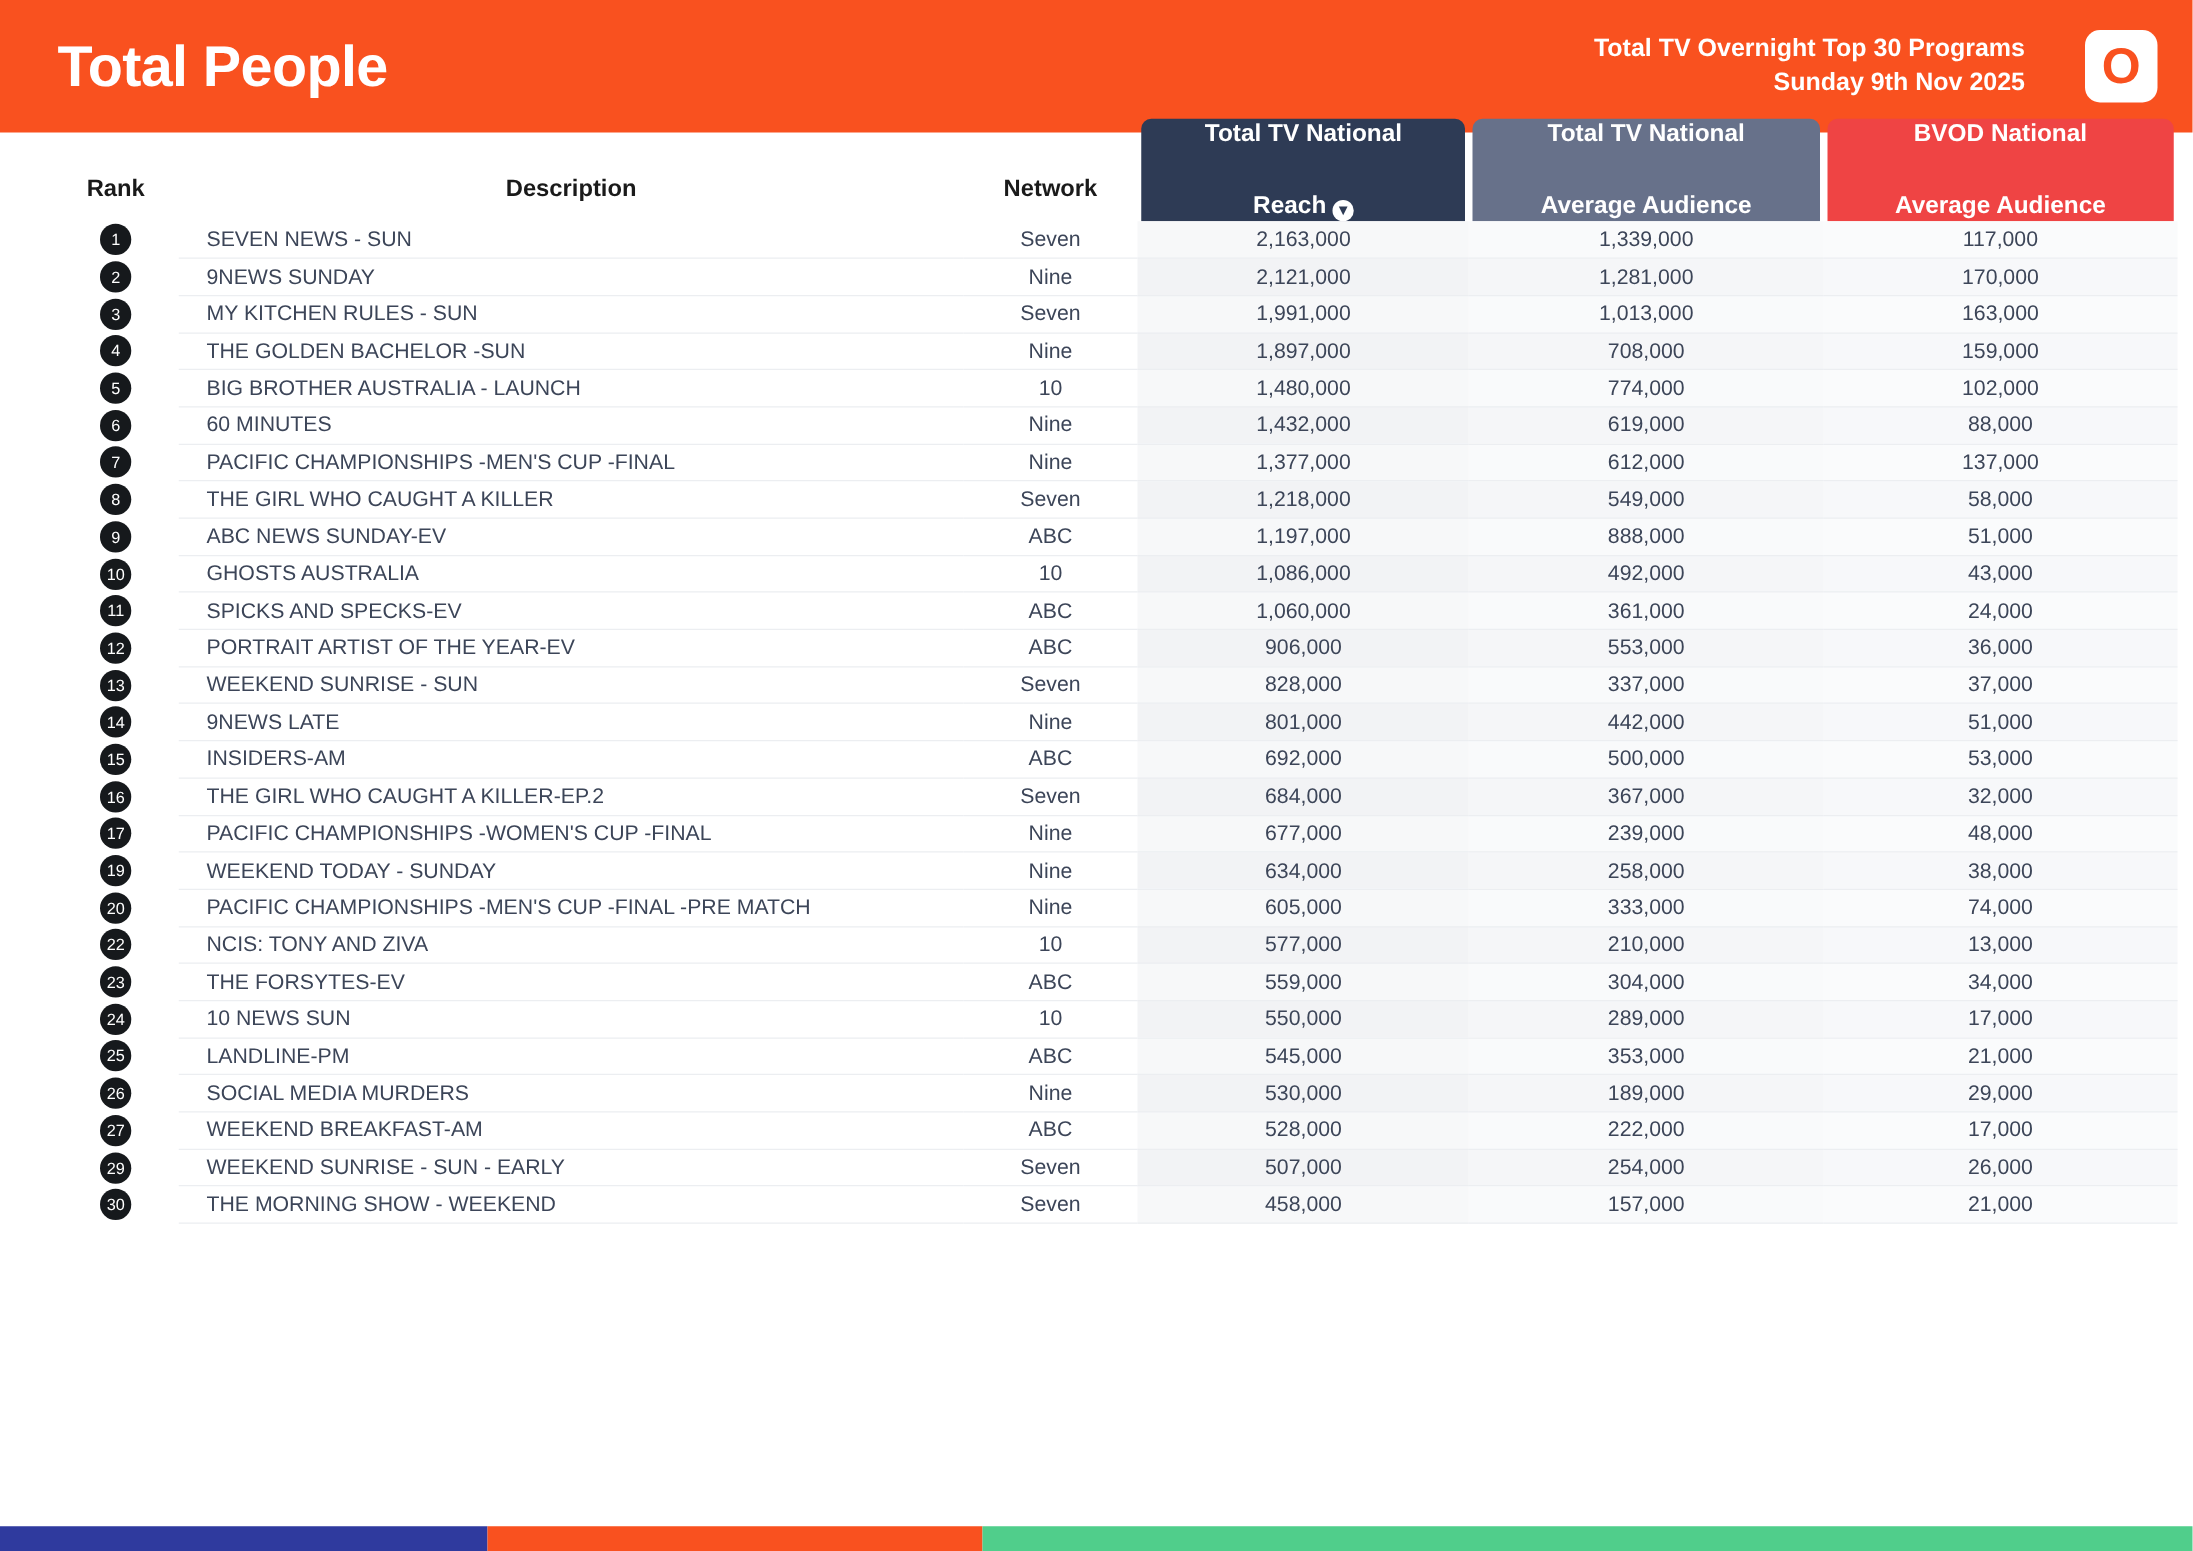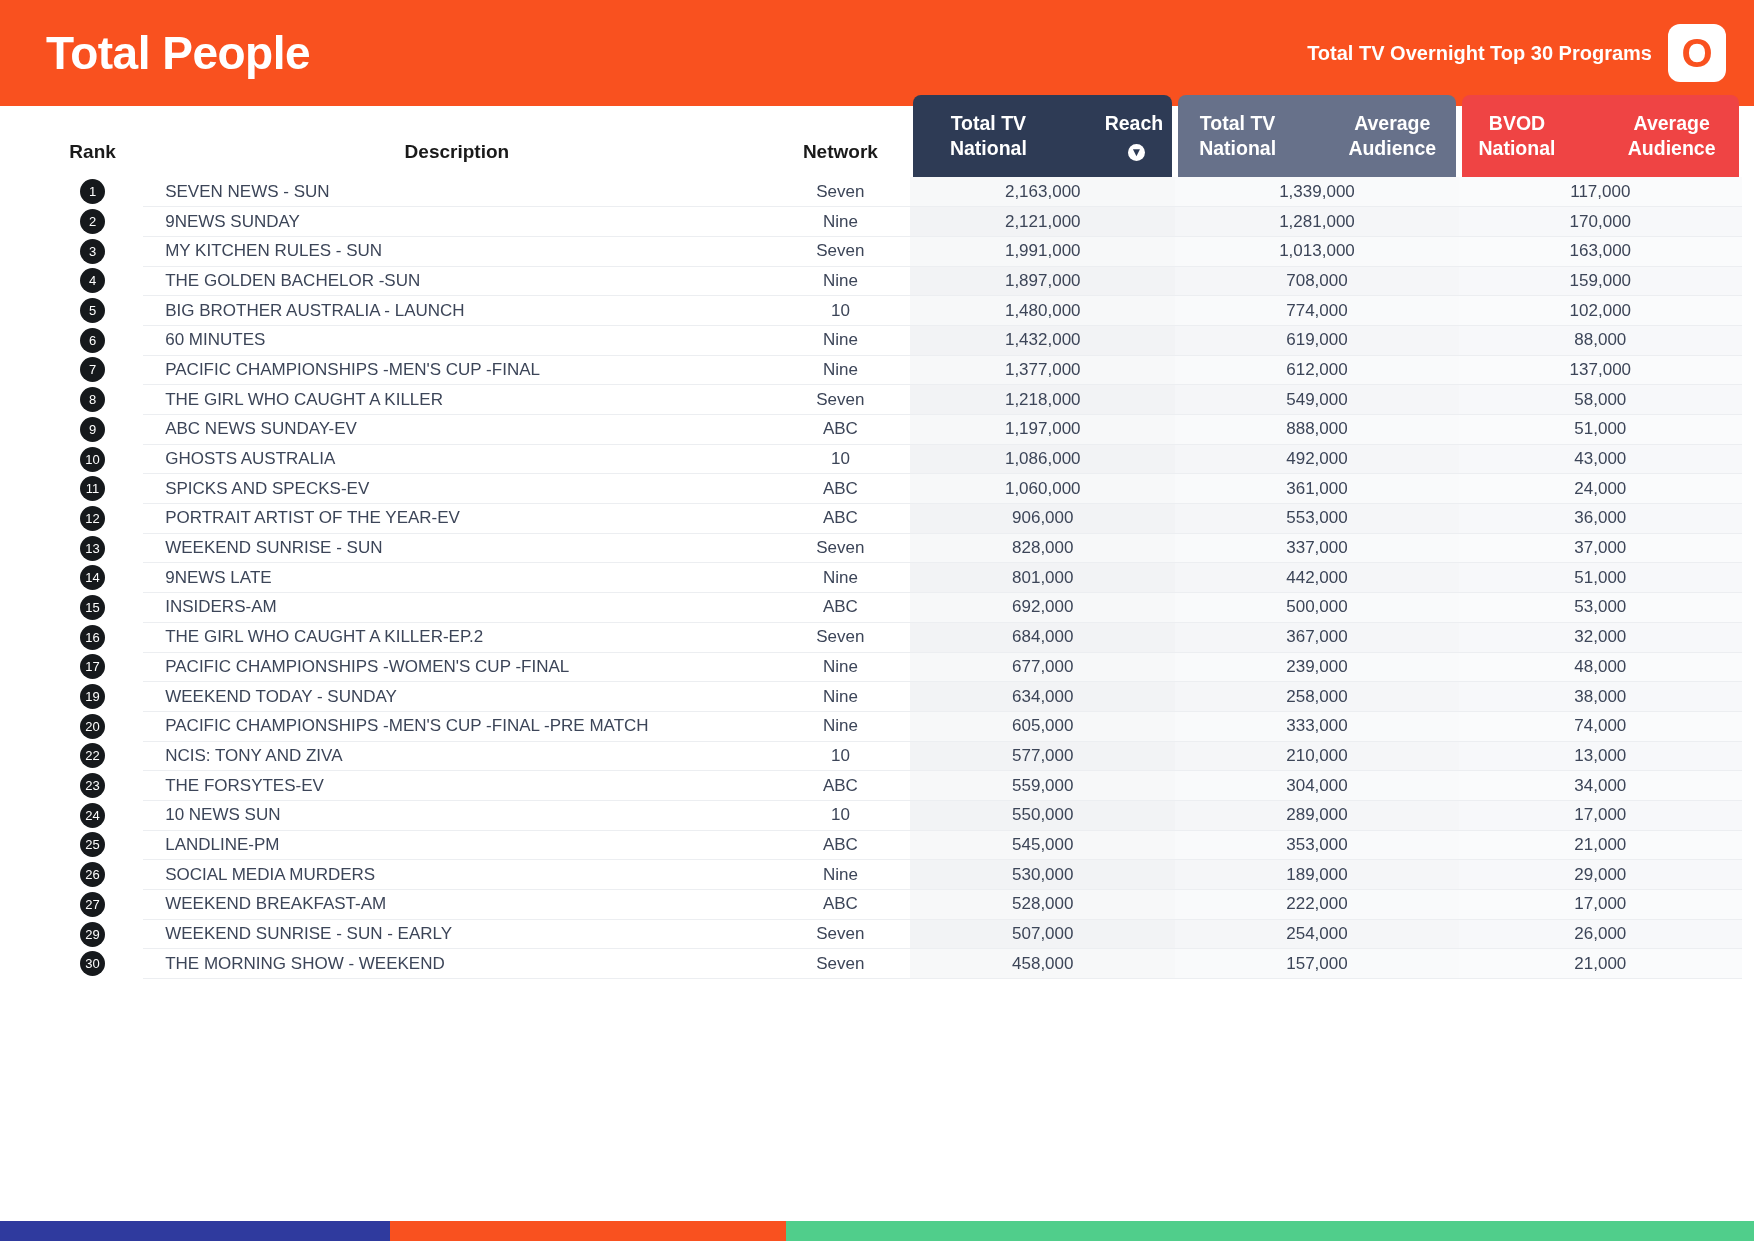--- a/index.html
+++ b/index.html
@@ -19,21 +19,21 @@
   }
   .header-title {
     color: #ffffff;
     font-size: 46px;
     font-weight: bold;
     letter-spacing: -0.5px;
     margin-left: 46px;
     line-height: 1;
   }
   .header-right {
-    display: flex; align-items: center; margin-right: 28px;
+    display: flex; align-items: center; margin-right: 28px; gap: 32px;
   }
   .header-meta {
     text-align: right;
     color: #ffffff;
     font-size: 20px;
     font-weight: bold;
     line-height: 1.35;
     margin-right: 16px;
   }
   .logo-box {
@@ -76,21 +76,21 @@
   .th-plain {
     font-size: 19px;
     font-weight: bold;
     color: #1a1a1a;
     text-align: center;
     padding-bottom: 14px;
     margin-top: 13px;
   }
   .th-box {
     display: flex;
-    flex-direction: row;
+    flex-direction: column;
     align-items: center;
     justify-content: center;
     height: 82px;
     border-radius: 8px 8px 0 0;
     color: #ffffff;
     font-size: 19.5px;
     font-weight: bold;
     line-height: 1.28;
     margin: 0 3px;
     gap: 32px;
@@ -163,20 +163,21 @@
   .fb-green  { flex: 1;       background: #50ce8b; }
 </style>
 </head>
 <body>
 
 <div class="header">
   <div class="header-title">Total People</div>
   <div class="header-right">
     <div class="header-meta">
       <div>Total TV Overnight Top 30 Programs</div>
+      <div>Sunday 9th Nov 2025</div>
     </div>
     <div class="logo-box">
       <span class="logo-glyph">O</span>
     </div>
   </div>
 </div>
 
 <div class="table-wrap">
   <table class="rank-table">
     <colgroup>

